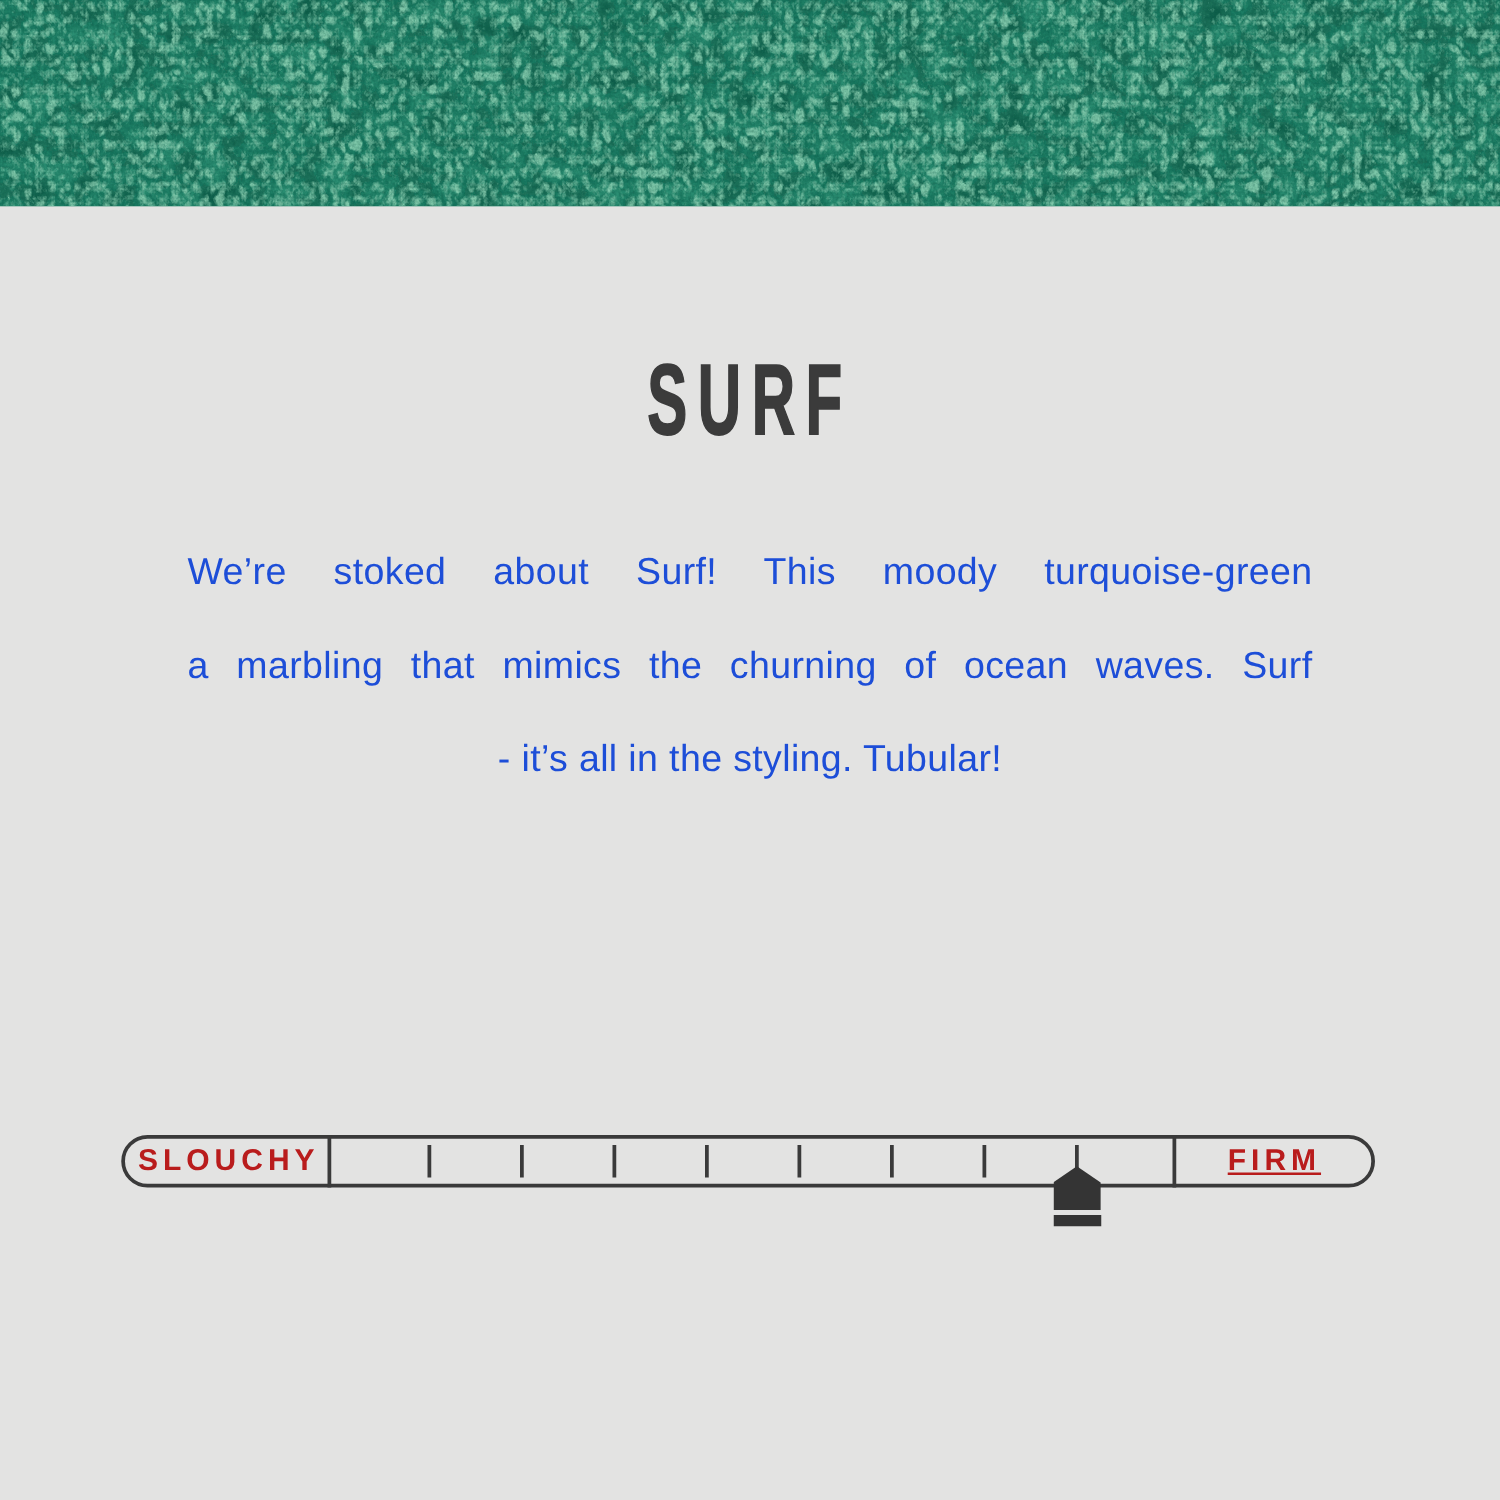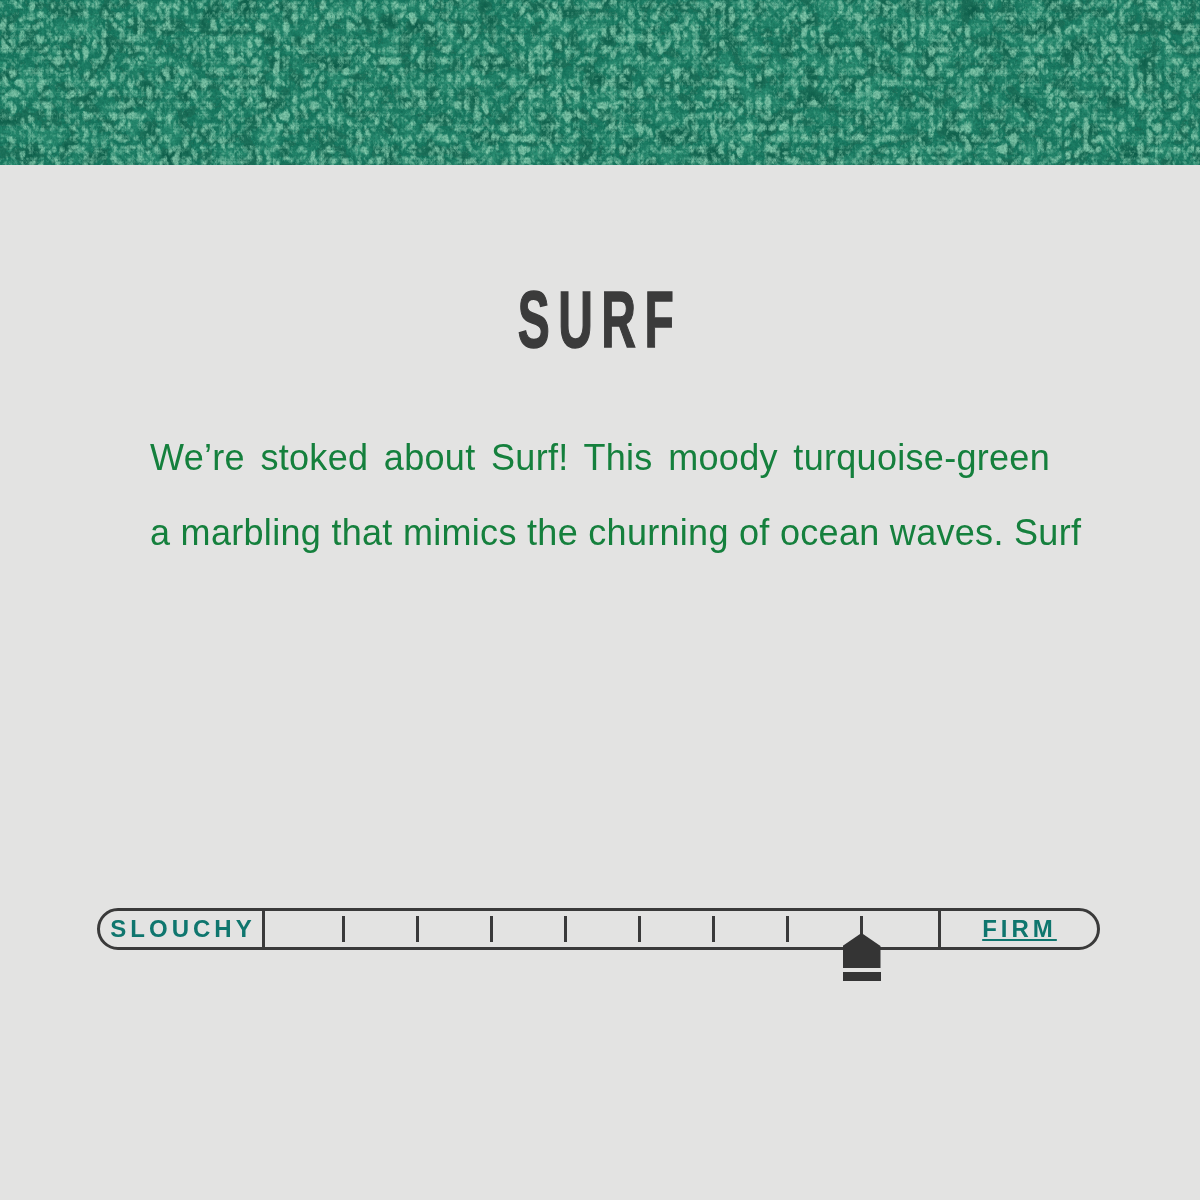--- a/index.html
+++ b/index.html
@@ -40,22 +40,22 @@
     color:#3b3b3b;
     -webkit-text-stroke:1.5px #3b3b3b;
     transform:scaleX(0.60);
   }
 
   
   .intro {
     position:absolute;
     top:420px; left:150px;
     width:900px;
-    font-size:36px;
-    color:#15803d;
+    font-size:30px;
+    color:#1d4ed8;
     letter-spacing:0.3px;
   }
   .intro .line {
     height:75px;
     line-height:75px;
     text-align:justify;
     text-align-last:justify;
     white-space:nowrap;
   }
   .intro .line.center {
@@ -77,21 +77,21 @@
   .scale.second { top:1025px; }
   .scale .cap {
     position:absolute;
     top:0; bottom:0;
     display:flex;
     align-items:center;
     justify-content:center;
     font-weight:700;
     font-size:24px;
     letter-spacing:4px;
-    color:#0f766e;
+    color:#b91c1c;
     padding-left:4px;
     box-sizing:border-box;
   }
   .scale .cap.left  { left:0;    width:162px; }
   .scale .cap.right { left:841px; width:153px;text-decoration:underline; }
   .scale .divider {
     position:absolute;
     top:-3px; bottom:-3px;
     width:3px;
     background:#3a3a3a;
@@ -151,20 +151,21 @@
       <rect width="1200" height="165" fill="#8fd4b6" filter="url(#lfLight)" opacity="0.85"></rect>
       <rect width="1200" height="165" fill="#0a4a3a" filter="url(#lfSpeck)" opacity="0.45"></rect>
     </svg>
   </div>
 
   <h1 class="title">SURF</h1>
 
   <div class="intro">
     <div class="line">We’re stoked about Surf! This moody turquoise-green</div>
     <div class="line">a marbling that mimics the churning of ocean waves. Surf</div>
+    <div class="line center">- it’s all in the styling. Tubular!</div>
   </div>
 
   <div class="scale first">
     <div class="cap left">
       <span>SLOUCHY</span>
     </div>
     <div class="divider d1"></div>
     <div class="divider d2"></div>
     <div class="cap right">
       <span>FIRM</span>

